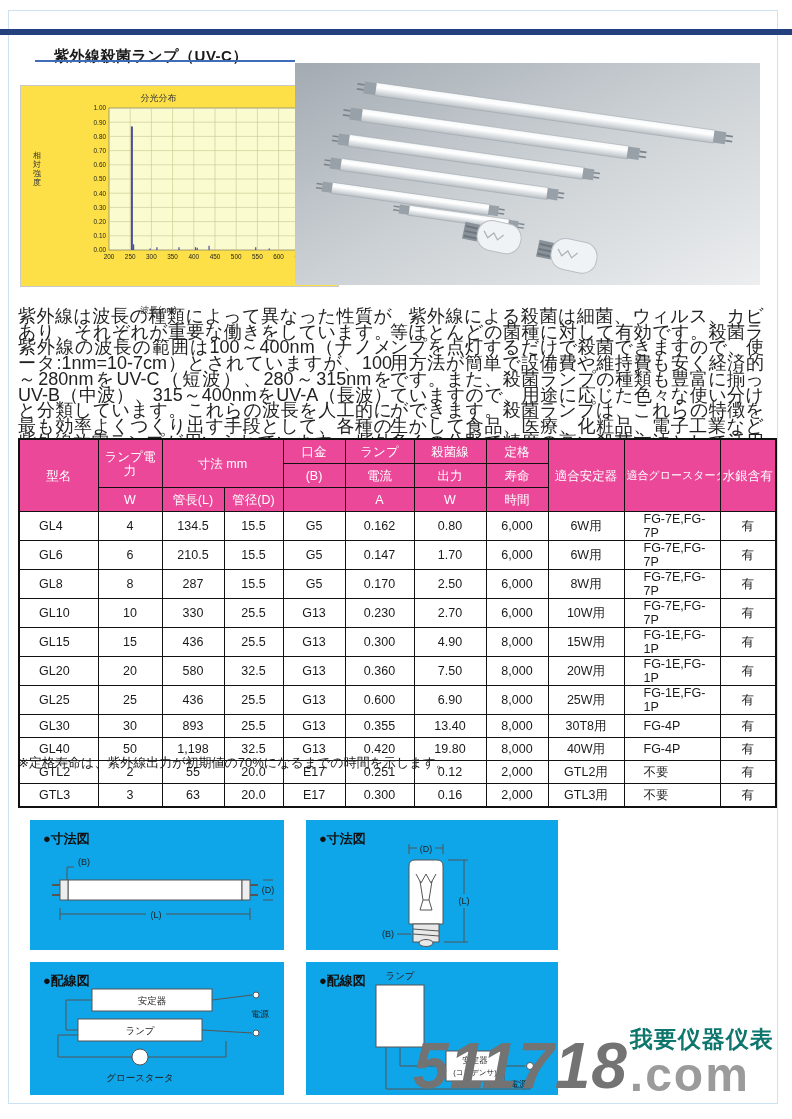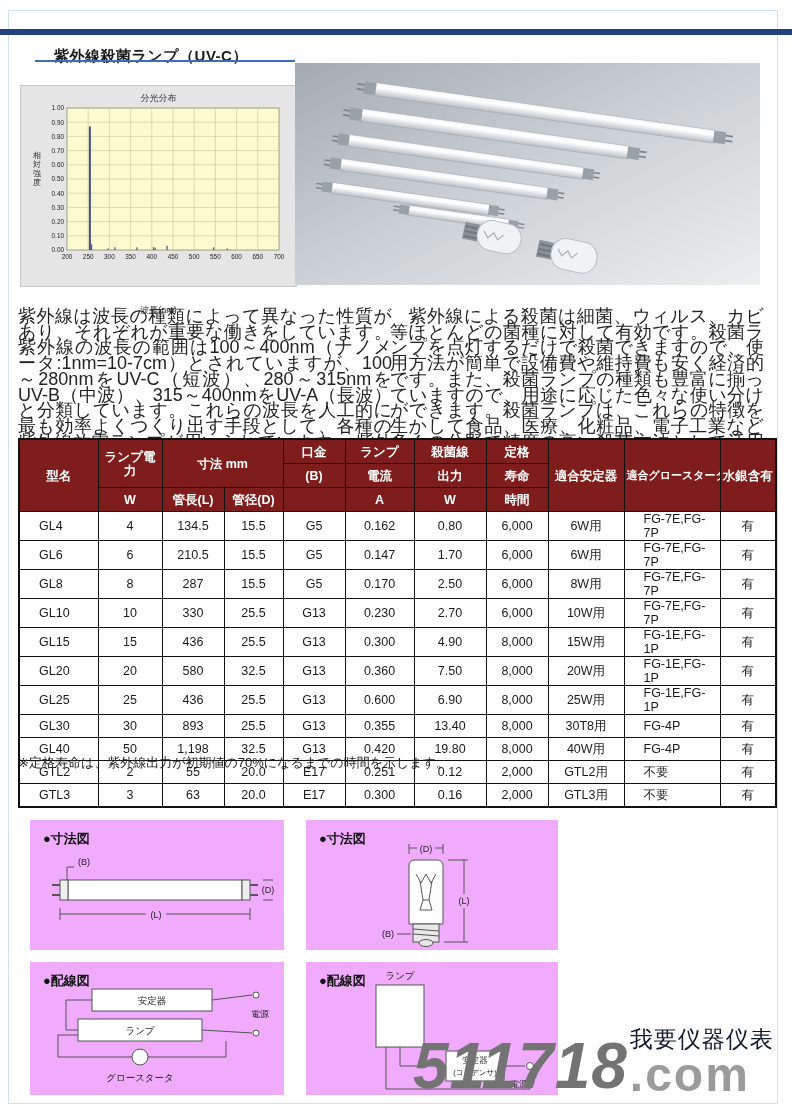--- a/index.html
+++ b/index.html
@@ -8,53 +8,53 @@
     background:#ffffff;font-family:"Liberation Sans","DejaVu Sans",sans-serif;color:#1a1a1a;
   }
   .abs{position:absolute;}
   
   .page-frame{left:8px;top:10px;width:768px;height:1092px;border:1px solid #cde2f0;pointer-events:none;}
   
   .top-bar{left:0;top:29px;width:792px;height:6px;background:#24407e;}
   .page-title{left:35px;top:37px;font-size:15px;font-weight:bold;letter-spacing:.5px;margin-left:19px;}
   .title-underline{left:35px;top:60px;width:260px;height:2px;background:#3e6cb8;}
   
-  .chart-box{left:20px;top:85px;width:275px;height:200px;background:#e5e5e5;border:1px solid #c9c9c9;}
+  .chart-box{left:20px;top:85px;width:275px;height:200px;background:#fde047;border:1px solid #c9c9c9;padding-left:42px;}
   .chart-title{left:0;top:6px;width:275px;text-align:center;font-size:9px;color:#333;}
   .chart-ylabel{left:9px;top:58px;font-size:8px;color:#333;writing-mode:vertical-rl;text-orientation:upright;letter-spacing:9px;}
   .chart-xlabel{left:0;top:182px;width:275px;text-align:center;font-size:9px;font-weight:400;color:#333;margin-top:36px;}
   
   .photo-box{left:295px;top:63px;width:465px;height:222px;}
   
   .intro{top:291px;width:374px;font-size:18px;line-height:15.7px;text-align:justify;color:#222;}
   .intro-left{left:18px;}
   .intro-right{left:390px;}
   
   .spec-table{left:18px;top:438px;width:757px;border-collapse:collapse;table-layout:fixed;
     border:2px solid #111;font-size:12.5px;}
   .spec-table th,.spec-table td{border:1px solid #111;padding:0 2px;text-align:center;overflow:hidden;}
-  .spec-table thead th{background:#7f1d1d;color:#fff;font-weight:bold;height:23px;line-height:1.12;}
+  .spec-table thead th{background:#ec4899;color:#fff;font-weight:normal;height:23px;line-height:1.12;}
   .spec-table thead th.th-starter{font-size:11px;white-space:nowrap;}
   .spec-table tbody td{height:22px;background:#fff;}
   .spec-table tbody td.al{text-align:left;padding-left:19px;}
   
   .notes{left:18px;top:754px;font-size:13px;line-height:18px;color:#222;}
   
-  .panel{background:#f0abfc;}
+  .panel{background:#0ea5e9;}
   .panel-title{position:absolute;left:13px;top:10px;font-size:13px;font-weight:bold;color:#111;}
   .panel svg{position:absolute;left:0;bottom:0;}
   .p1{left:30px;top:820px;width:254px;height:130px;}
   .p2{left:306px;top:820px;width:252px;height:130px;}
   .p3{left:30px;top:962px;width:254px;height:133px;}
   .p4{left:306px;top:962px;width:252px;height:133px;}
   
   .watermark{left:413px;top:1024px;display:flex;align-items:flex-end;white-space:nowrap;}
   .wm-number{font-size:64px;line-height:.92;font-weight:bold;font-style:italic;color:#737373;letter-spacing:1px;}
   .wm-right{display:flex;flex-direction:column;align-items:flex-start;margin-left:2px;}
-  .wm-slogan{font-size:23px;font-weight:normal;color:#0f172a;letter-spacing:1px;}
+  .wm-slogan{font-size:23px;font-weight:bold;color:#0f766e;letter-spacing:1px;}
   .wm-domain{font-size:48px;line-height:.85;font-weight:bold;color:#9b9b9b;letter-spacing:2px;}
   
   svg text{font-family:"Liberation Sans","DejaVu Sans",sans-serif;fill:#222;}
 </style>
 </head>
 <body>
 
 <div class="abs page-frame"></div>
 <div class="abs top-bar"></div>
 <h1 class="abs page-title">紫外線殺菌ランプ（UV-C）</h1>

